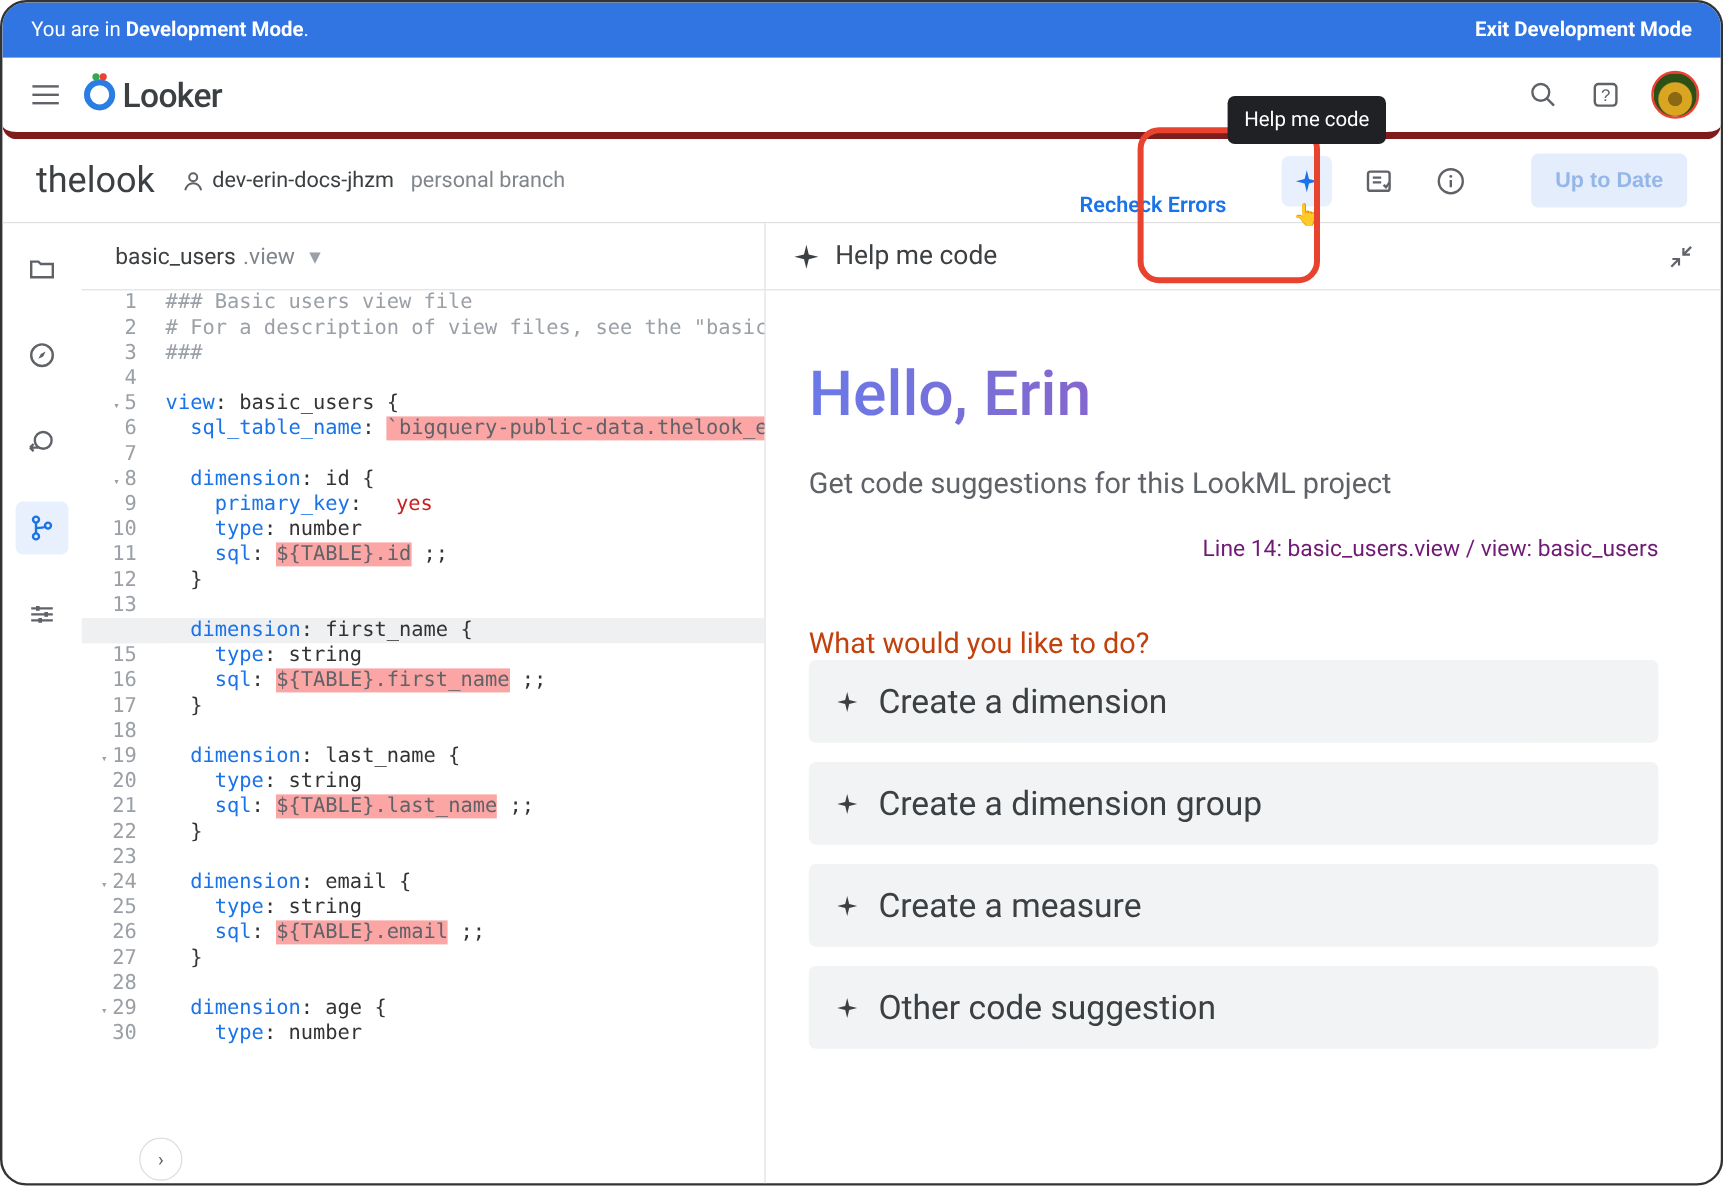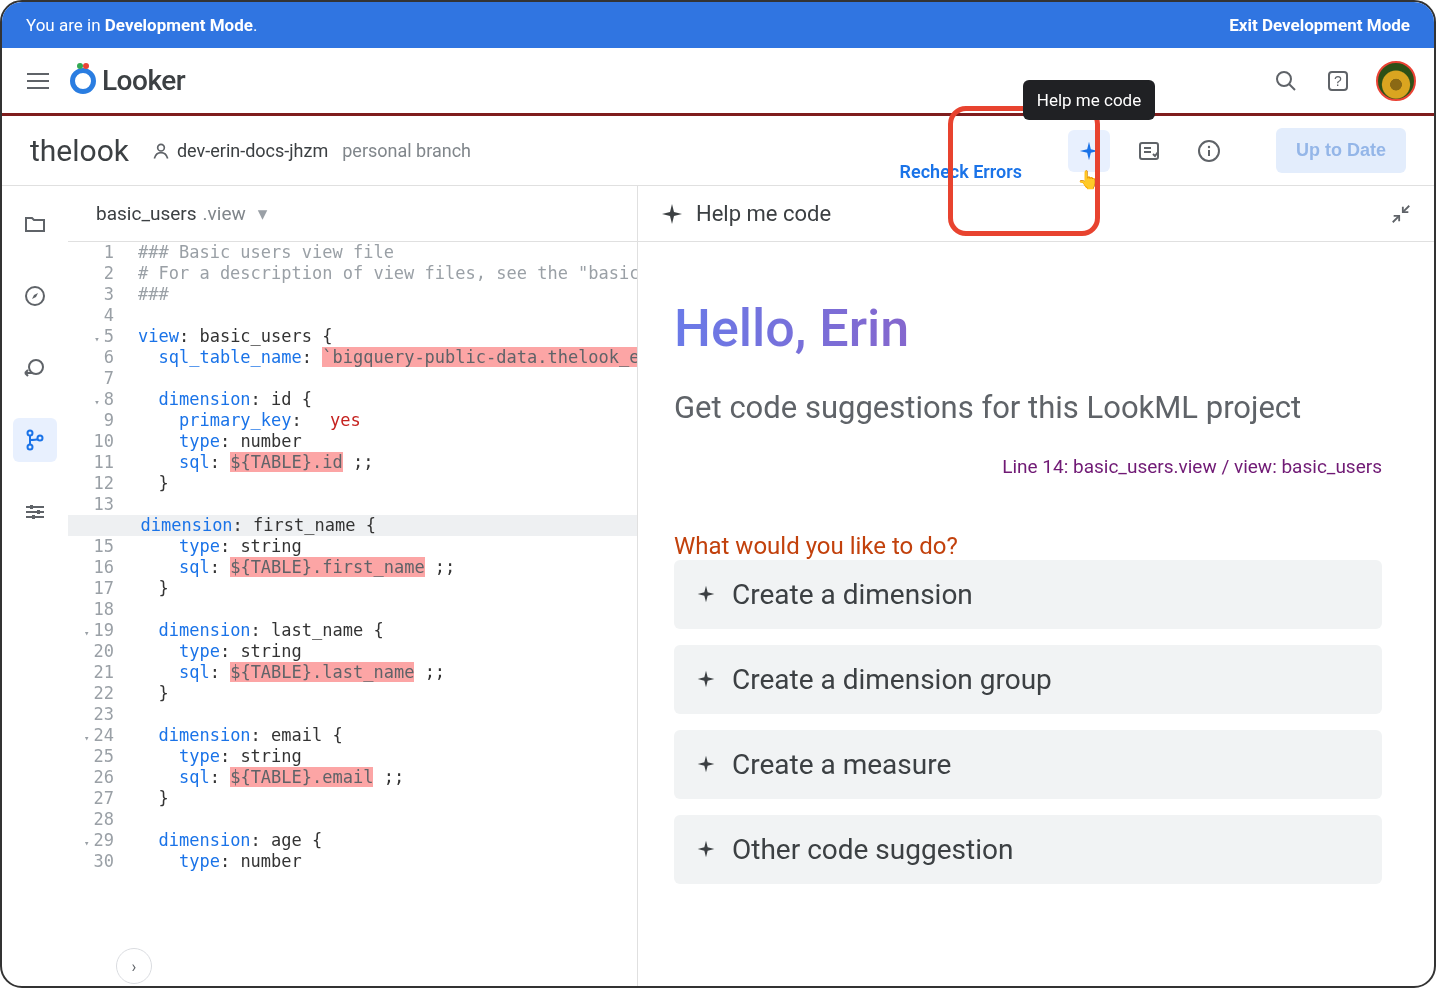--- a/index.html
+++ b/index.html
@@ -4,21 +4,21 @@
 <style>
 * { box-sizing: border-box; margin: 0; padding: 0; }
 body { font-family: -apple-system, BlinkMacSystemFont, "Segoe UI", Roboto, Arial, sans-serif; background: #fff; color: #202124; width: 1436px; height: 988px; overflow: hidden; border-radius: 22px; border: 2px solid #333; position: relative; }
 
 
 .dev-banner { background: #3075e1; color: #fff; height: 46px; display: flex; align-items: center; justify-content: space-between; padding: 0 24px; font-size: 17px; }
 .dev-banner .left b { font-weight: 700; }
 .dev-banner .right { font-weight: 700; cursor: pointer; }
 
 
-.top-header { height: 68px; border-bottom: 3px solid #7f1d1d; display: flex; align-items: center; padding: 0 18px 0 16px; gap: 8px; }
+.top-header { height: 68px; border-bottom: 6px solid #7f1d1d; display: flex; align-items: center; padding: 0 18px 0 16px; gap: 8px; border-radius: 12px; }
 .hamburger { width: 40px; height: 40px; display: flex; align-items: center; justify-content: center; cursor: pointer; }
 .hamburger .bars { width: 22px; height: 16px; display: flex; flex-direction: column; justify-content: space-between; }
 .hamburger .bars span { height: 2px; background: #5f6368; }
 .logo-wrap { display: flex; align-items: center; gap: 6px; margin-left: 4px; }
 .logo-o { width: 26px; height: 26px; border: 5px solid #2a7de1; border-radius: 50%; position: relative; }
 .logo-o::before { content:""; position:absolute; width:6px;height:6px;background:#34a853;border-radius:50%; top:-10px; left:2px;}
 .logo-o::after { content:""; position:absolute; width:6px;height:6px;background:#ea4335;border-radius:50%; top:-10px; right:2px;}
 .logo-text { font-size: 28px; font-weight: 500; color: #3c4043; letter-spacing: -0.5px; }
 .top-header .spacer { flex: 1; }
 .top-icon { width: 44px; height: 44px; display:flex;align-items:center;justify-content:center; color:#5f6368; cursor:pointer; }
@@ -55,37 +55,37 @@
 .editor-pane { width: 570px; border-right: 1px solid #e0e0e0; display:flex;flex-direction:column; position:relative;}
 .file-tab { height: 56px; border-bottom: 1px solid #e0e0e0; display:flex;align-items:center; padding: 0 28px; font-size:19px; color:#3c4043; gap: 6px; cursor:pointer;}
 .file-tab .ext { color:#80868b; }
 .code-area { flex:1; overflow:hidden; font-family: "Menlo","Monaco","Consolas",monospace; font-size:17px; line-height: 21px; position:relative;}
 .code-scroll { position:absolute; top:0; left:0; right:0; bottom:0; overflow:hidden;}
 .gutter { position:absolute; left:0; top:0; width: 58px; text-align:right; padding-right: 8px; color:#9aa0a6; }
 .gutter .ln { height:21px; padding-right: 4px;}
 .gutter .fold::before { content:"▾"; font-size:9px; position:relative; left:-4px; color:#9aa0a6;}
 .code-lines { position:absolute; left: 70px; top:0; right:0; white-space:pre; color:#333;}
 .code-lines .line { height:21px; }
-.line.selected { background:#eef0f2; margin-left:-70px; padding-left:52px; width: 640px;}
+.line.selected { background:#eef0f2; margin-left:-70px; padding-left:70px; width: 640px;}
 .gutter .selected-g { background:#eef0f2; margin-right:-18px; padding-right:22px;}
 .c-comment { color:#9aa0a6; }
 .c-key { color:#1a73e8; }
 .c-yes { color:#c5221f;margin-left:18px; }
 .c-str { background:#fca5a5; color:#5f6368;}
 .arrow-btn { position:absolute; left:48px; bottom:6px; width:36px;height:36px;border:1px solid #dadce0;border-radius:50%;background:#fff;display:flex;align-items:center;justify-content:center;color:#5f6368;cursor:pointer; z-index:2;}
 
 
 .help-pane { flex:1; display:flex; flex-direction:column;}
 .help-header { height:56px; border-bottom:1px solid #e0e0e0; display:flex;align-items:center;padding: 0 22px; gap:12px;}
 .help-header .title { font-size:22px; color:#3c4043;}
 .help-header .spacer{flex:1;}
 .collapse-icon{color:#5f6368;cursor:pointer;}
 .help-body { padding: 56px 52px 24px 36px; }
 .hello { font-size: 52px; font-weight:500; background: linear-gradient(90deg, #6a7ae8 0%, #8a63c8 40%, #d46a6a 100%); -webkit-background-clip:text; background-clip:text; color:transparent; margin-bottom: 28px;}
-.subtitle { font-size: 31px; color:#5f6368; line-height:1.35; margin-bottom: 26px;}
+.subtitle { font-size: 24px; color:#5f6368; line-height:1.35; margin-bottom: 26px;}
 .context-line { font-size:19px; color:#701a75; margin-bottom: 54px; text-align: right;}
 .question { font-size:24px; color:#c2410c; }
 .suggestion { background:#f1f3f4; border-radius:6px; padding: 18px 22px; display:flex; align-items:center; gap:16px; margin-bottom:16px; cursor:pointer;}
 .suggestion .stext { font-size:28px; color:#3c4043;}
 .star4 { width:20px; height:20px; }
 
 svg { display:block; }
 </style>
 </head>
 <body>

